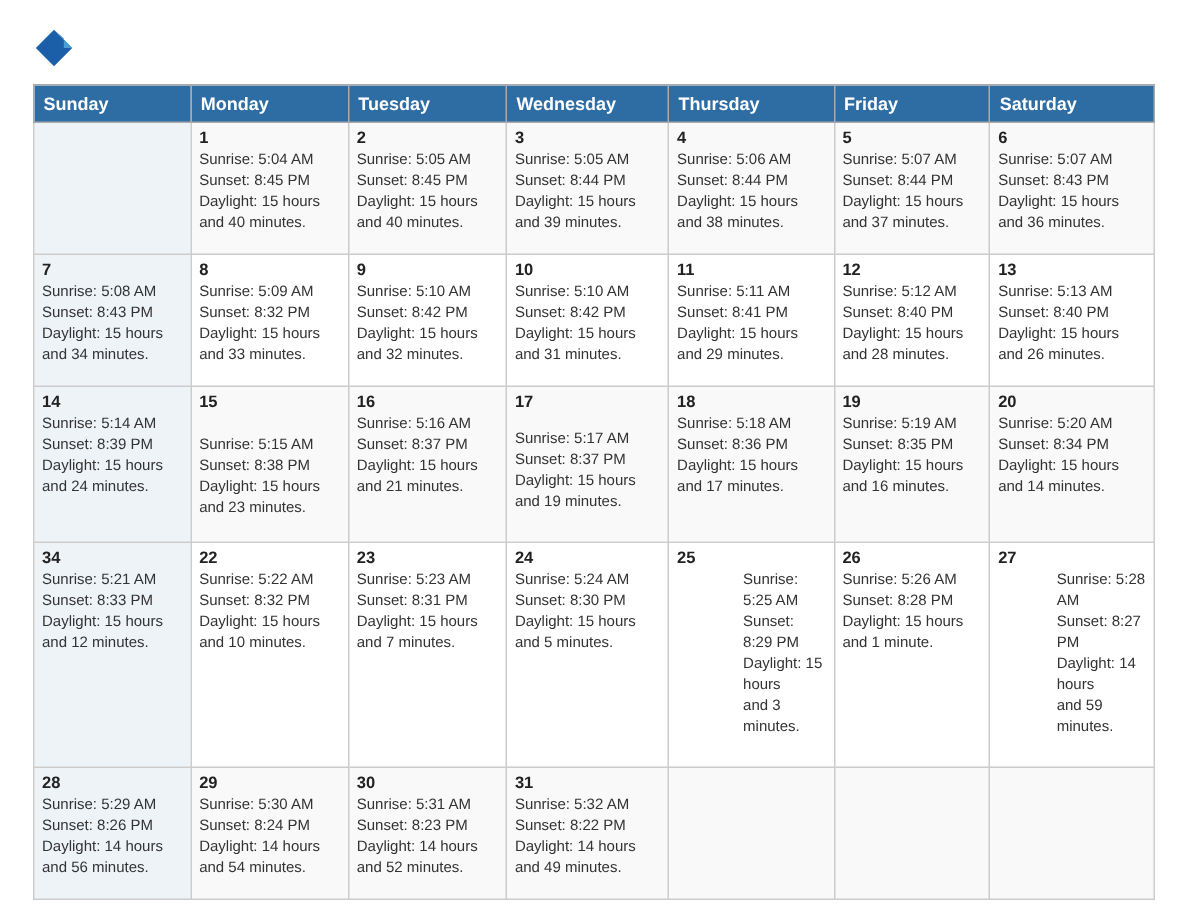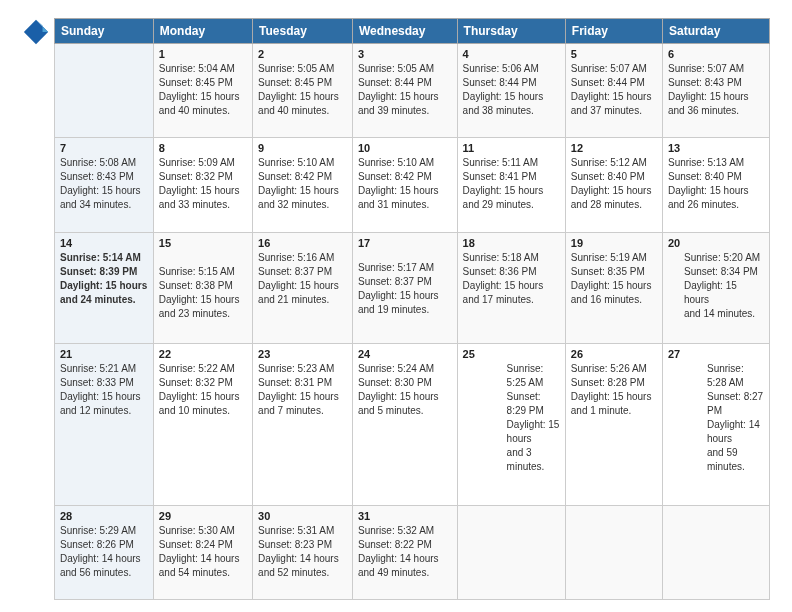--- a/index.html
+++ b/index.html
@@ -8,21 +8,21 @@
       background: #fff;
       width: 792px;
       height: 612px;
       overflow: hidden;
     }
     .page {
       width: 792px;
       height: 612px;
       padding: 18px 22px 12px 22px;
       display: flex;
-      flex-direction: row;
+      flex-direction: column;
     }
     .header {
       display: flex;
       justify-content: space-between;
       align-items: flex-start;
       margin-bottom: 10px;
     }
     .logo {
       display: flex;
       align-items: center;
@@ -228,21 +228,21 @@
             <span class="day-num">13</span>
             <div class="day-detail" style="white-space: pre-line;">Sunrise: 5:13 AM
 Sunset: 8:40 PM
 Daylight: 15 hours
 and 26 minutes.</div>
           </td>
         </tr>
         <tr>
           <td>
             <span class="day-num">14</span>
-            <div class="day-detail" style="white-space: pre-line; font-weight: bold;">Sunrise: 5:14 AM
+            <div class="day-detail" style="white-space: pre-line;">Sunrise: 5:14 AM
 Sunset: 8:39 PM
 Daylight: 15 hours
 and 24 minutes.</div>
           </td>
           <td>
             <span class="day-num">15</span>
             <div class="day-detail" style="white-space: pre-line; margin-top: 16px;">Sunrise: 5:15 AM
 Sunset: 8:38 PM
 Daylight: 15 hours
 and 23 minutes.</div>
@@ -270,29 +270,29 @@
           </td>
           <td>
             <span class="day-num">19</span>
             <div class="day-detail" style="white-space: pre-line;">Sunrise: 5:19 AM
 Sunset: 8:35 PM
 Daylight: 15 hours
 and 16 minutes.</div>
           </td>
           <td>
             <span class="day-num">20</span>
-            <div class="day-detail" style="white-space: pre-line; margin-left: 16px;">Sunrise: 5:20 AM
+            <div class="day-detail" style="white-space: pre-line;">Sunrise: 5:20 AM
 Sunset: 8:34 PM
 Daylight: 15 hours
 and 14 minutes.</div>
           </td>
         </tr>
         <tr>
           <td>
-            <span class="day-num">21</span>
+            <span class="day-num">34</span>
             <div class="day-detail" style="white-space: pre-line;">Sunrise: 5:21 AM
 Sunset: 8:33 PM
 Daylight: 15 hours
 and 12 minutes.</div>
           </td>
           <td>
             <span class="day-num">22</span>
             <div class="day-detail" style="white-space: pre-line;">Sunrise: 5:22 AM
 Sunset: 8:32 PM
 Daylight: 15 hours

